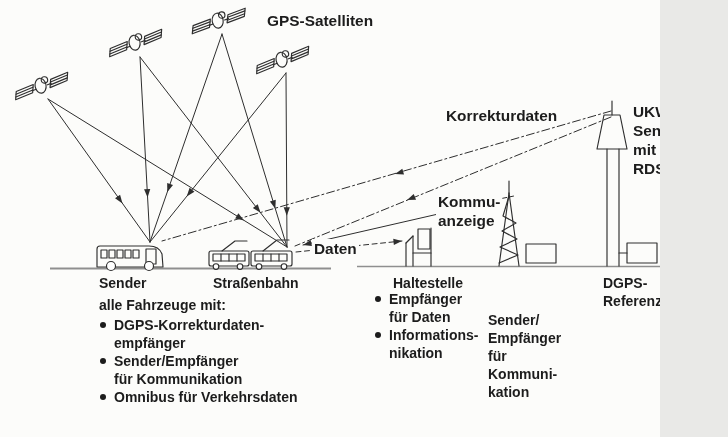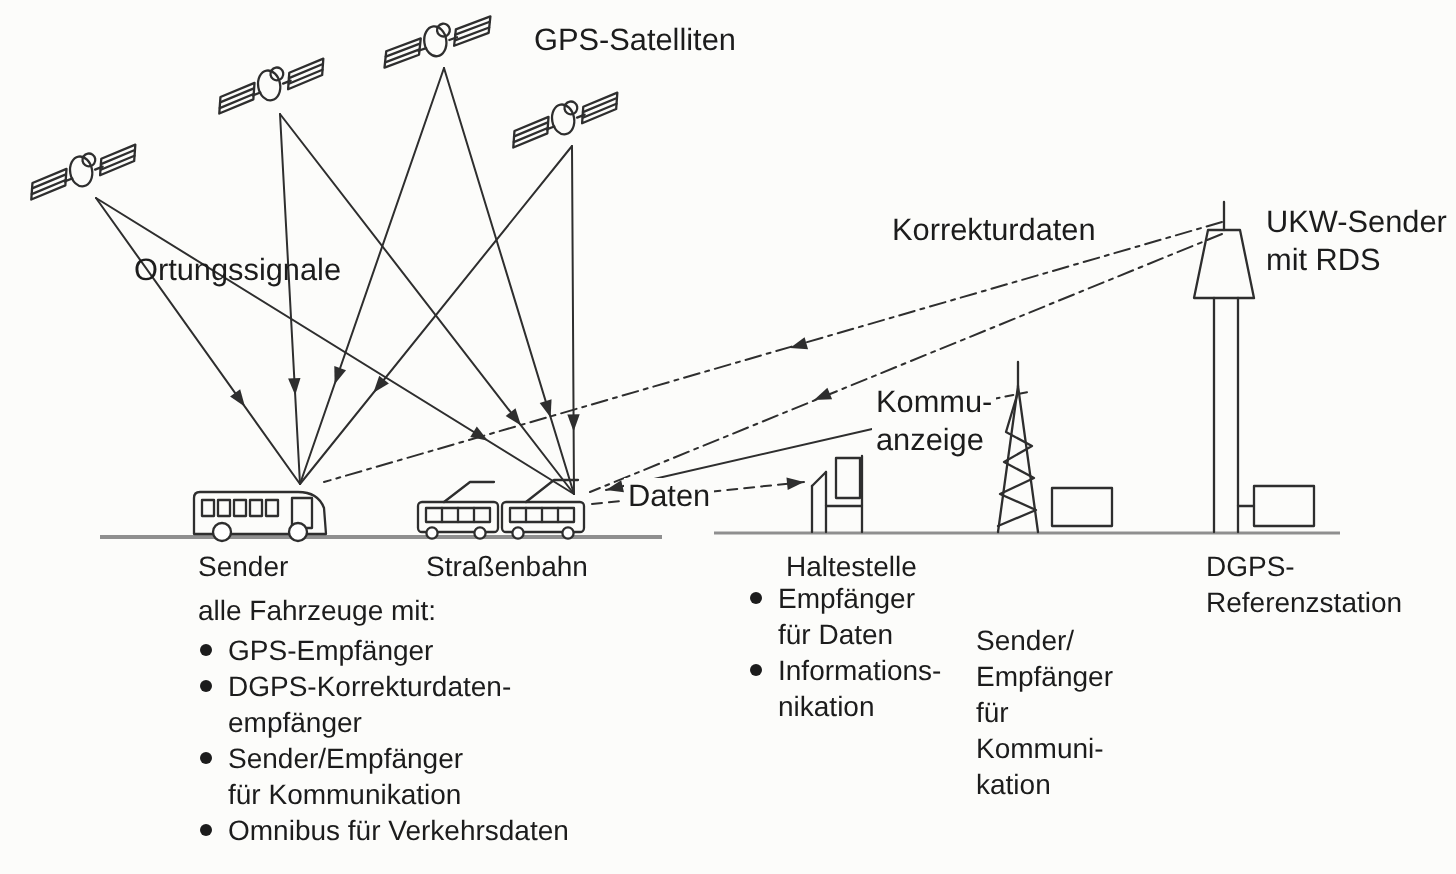--- a/index.html
+++ b/index.html
@@ -1,20 +1,20 @@
 <!DOCTYPE html>
 <html style="--bg: #fcfcfa; --ink: #2e2e2e; --text: #1c1c1c; --ground: #8f8f8f;"><head>
 <meta charset="utf-8">
 <style>
   html,body{margin:0;padding:0}
   body{background:#e9e9e7}
   #stage{
-    position:relative;width:728px;height:437px;overflow:hidden;
+    position:relative;width:660px;height:437px;overflow:hidden;
     background:var(--bg,#fcfcfa);
-    font-family:"Liberation Sans",sans-serif;color:var(--text,#1c1c1c);
+    font-family:"Liberation Sans",sans-serif;color:var(--text,#1c1c1c);font-weight:bold;
   }
   #diagram-svg{position:absolute;left:0;top:0;color:var(--ink,#2e2e2e)}
   .stroke{stroke:currentColor;fill:none;stroke-width:1.15;stroke-linecap:round;stroke-linejoin:round}
   .thin{stroke-width:1}
   .ah{fill:currentColor;stroke:none}
   .ground{stroke:var(--ground,#909090);fill:none}
   .wheel{fill:#ffffff;stroke:currentColor;stroke-width:1.15}
   .lbl{position:absolute;white-space:pre-line;font-size:14px;line-height:18px}
   .fs15{font-size:15.4px;line-height:19px}
   .mask{background:var(--bg,#fcfcfa);padding:0 2px}
@@ -145,37 +145,35 @@
       <line x1="612" y1="101" x2="612" y2="115"></line>
       <polygon points="604,115 620,115 627,149 597,149"></polygon>
       <line x1="607" y1="149" x2="607" y2="266"></line>
       <line x1="619" y1="149" x2="619" y2="266"></line>
       <line x1="619" y1="253" x2="627" y2="253"></line>
     </g>
     <rect class="stroke" x="627" y="243" width="30" height="20"></rect>
   </svg>
 
   <div class="lbl fs15" style="left:267px;top:11px">GPS-Satelliten</div>
-  <div class="lbl fs15" style="left:67px;top:126px">Ortungssignale</div>
   <div class="lbl fs15" style="left:446px;top:106px">Korrekturdaten</div>
   <div class="lbl fs15" style="left:633px;top:102px">UKW-Sender
 mit RDS</div>
   <div class="lbl fs15 mask" style="left:436px;top:192px">Kommu-
 anzeige</div>
   <div class="lbl fs15 mask" style="left:312px;top:239px">Daten</div>
 
   <div class="lbl" style="left:99px;top:274px">Sender</div>
   <div class="lbl" style="left:213px;top:274px">Straßenbahn</div>
   <div class="lbl" style="left:393px;top:274px">Haltestelle</div>
   <div class="lbl" style="left:99px;top:296px">alle Fahrzeuge mit:</div>
 
   <div class="lbl" style="left:603px;top:274px">DGPS-
 Referenzstation</div>
   <div class="blist" style="left:99px;top:316px">
-    <div class="bitem">GPS-Empfänger</div>
     <div class="bitem">DGPS-Korrekturdaten-
 empfänger</div>
     <div class="bitem">Sender/Empfänger
 für Kommunikation</div>
     <div class="bitem">Omnibus für Verkehrsdaten</div>
   </div>
 
   <div class="blist" style="left:374px;top:290px">
     <div class="bitem">Empfänger
 für Daten</div>

